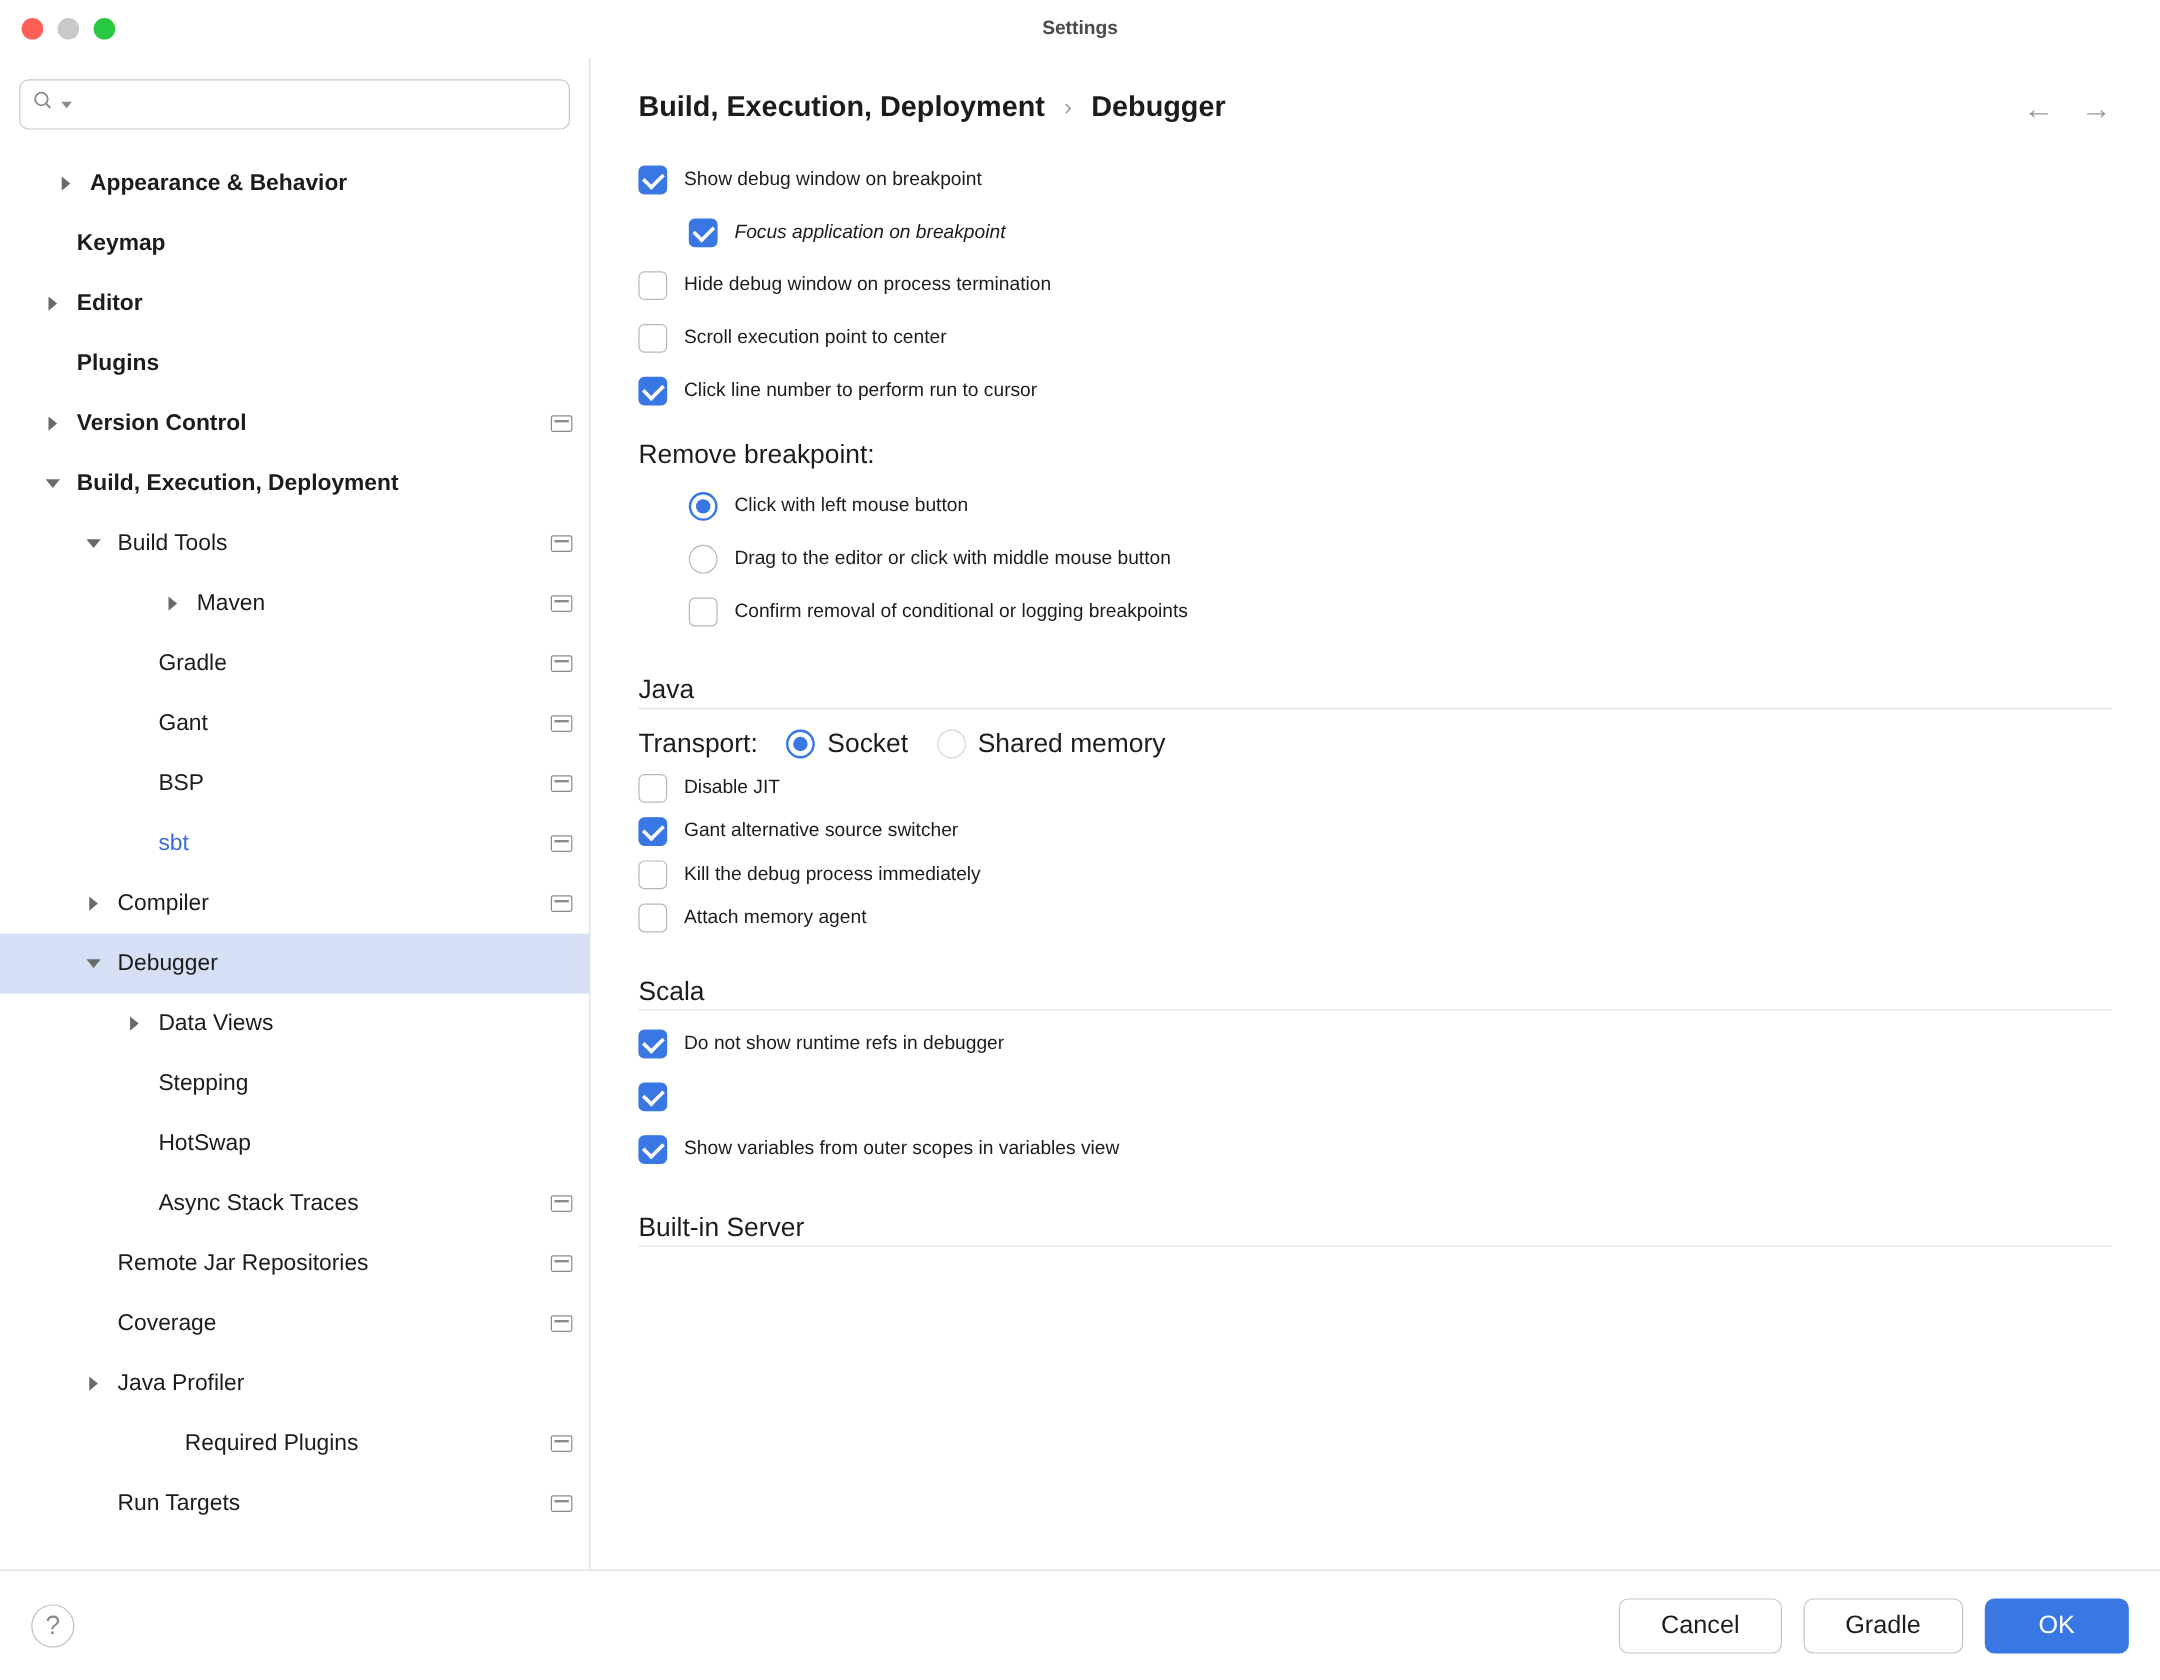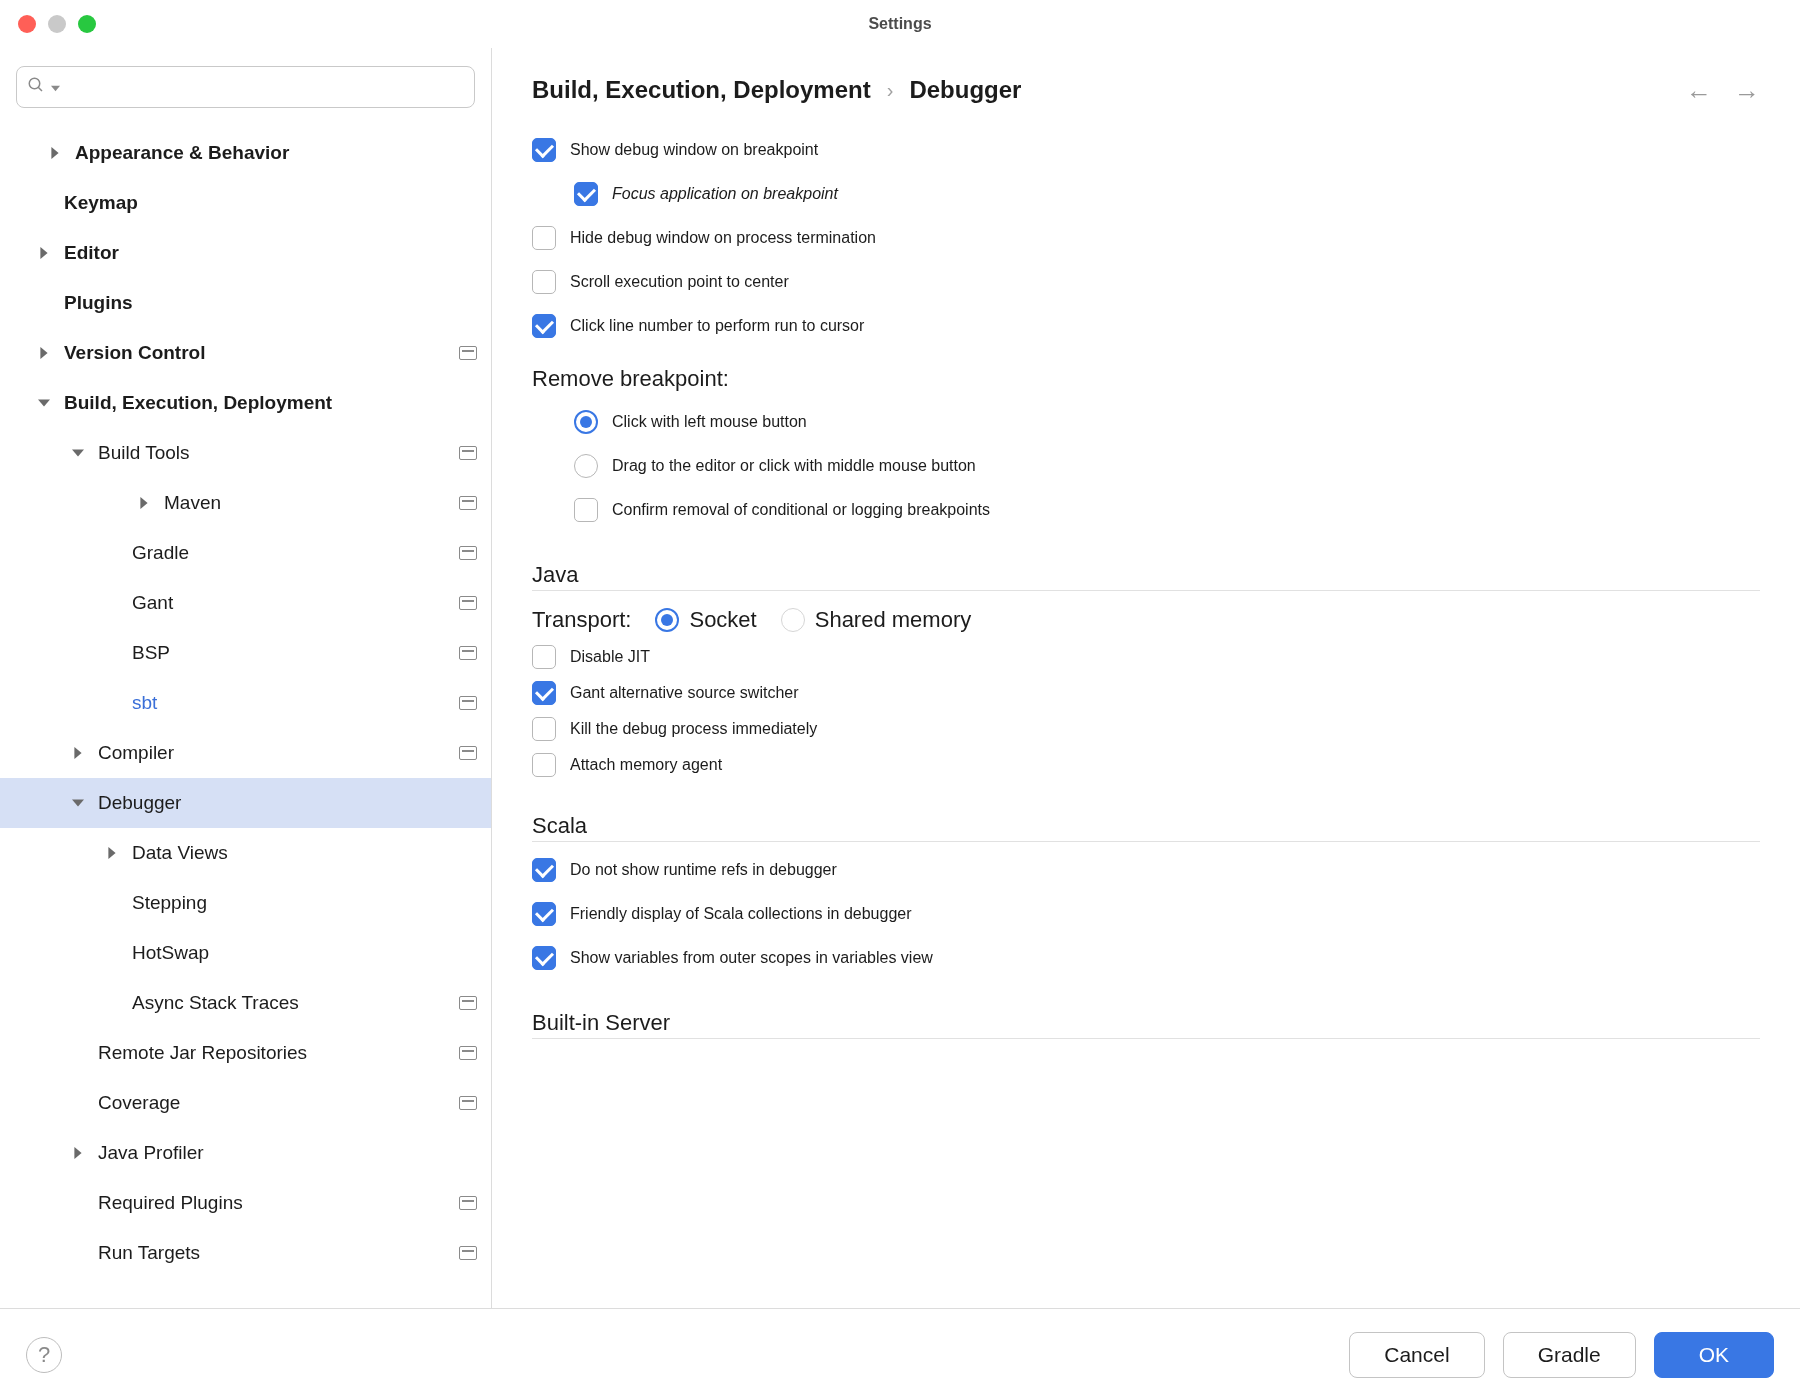--- a/index.html
+++ b/index.html
@@ -358,21 +358,21 @@
           <span class="proj-icon"></span>
         </div>
         <div class="tree-row" style="padding-left: 70px;">
           <span class="chev" style="margin-right: 12px;">
             <svg width="12" height="12" viewBox="0 0 10 10">
               <polygon points="2,0 8,5 2,10" fill="#6a6a6a"></polygon>
             </svg>
           </span>
           <span class="label">Java Profiler</span>
         </div>
-        <div class="tree-row" style="padding-left: 70px;">
+        <div class="tree-row" style="padding-left: 94px; gap: 32px;">
           <span class="chev" style="margin-right: 12px;"></span>
           <span class="label">Required Plugins</span>
           <span class="proj-icon"></span>
         </div>
         <div class="tree-row" style="padding-left: 70px;">
           <span class="chev" style="margin-right: 12px;"></span>
           <span class="label">Run Targets</span>
           <span class="proj-icon"></span>
         </div>
       </div>
@@ -456,21 +456,20 @@
         <span class="lbl">Attach memory agent</span>
       </div>
 
       <div class="section-divider">Scala</div>
       <div class="opt">
         <span class="cb checked"></span>
         <span class="lbl">Do not show runtime refs in debugger</span>
       </div>
       <div class="opt">
         <span class="cb checked"></span>
-        <span class="lbl">Friendly display of Scala collections in debugger</span>
       </div>
       <div class="opt">
         <span class="cb checked"></span>
         <span class="lbl">Show variables from outer scopes in variables view</span>
       </div>
 
       <div class="section-divider">Built-in Server</div>
     </div>
   </div>
 </div>

